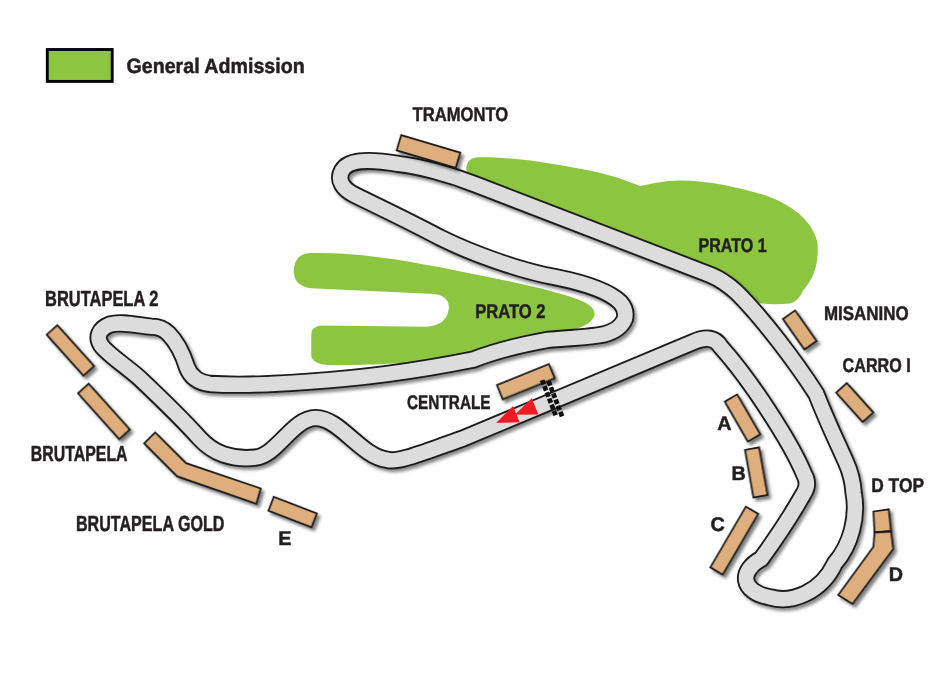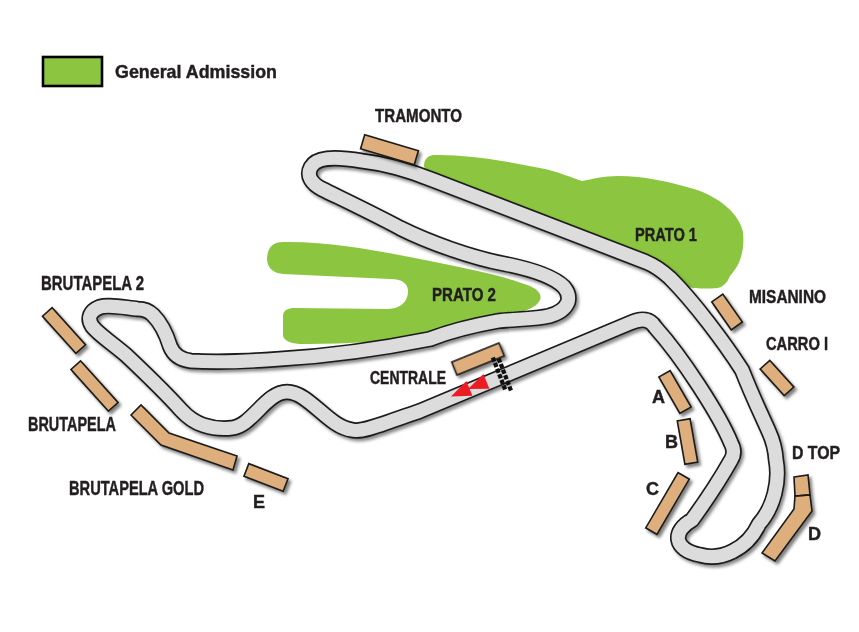--- a/index.html
+++ b/index.html
@@ -1,16 +1,16 @@
 <!DOCTYPE html>
 <html><head>
 <meta charset="utf-8">
 <style>
   html,body{margin:0;padding:0;background:#ffffff;}
-  #map{width:859px;height:592px;position:relative;font-family:"Liberation Sans",sans-serif;margin-top:12px;}
+  #map{width:859px;height:592px;position:relative;font-family:"Liberation Sans",sans-serif;}
   svg{display:block;}
   text{font-family:"Liberation Sans",sans-serif;font-weight:bold;fill:#231f20;stroke:#231f20;stroke-width:0.45px;}
 </style>
 </head>
 <body>
 
 <div id="map">
 <svg width="859" height="632" viewBox="0 0 859 632">
 <defs>
   <filter id="sh" x="-20%" y="-20%" width="140%" height="140%">

